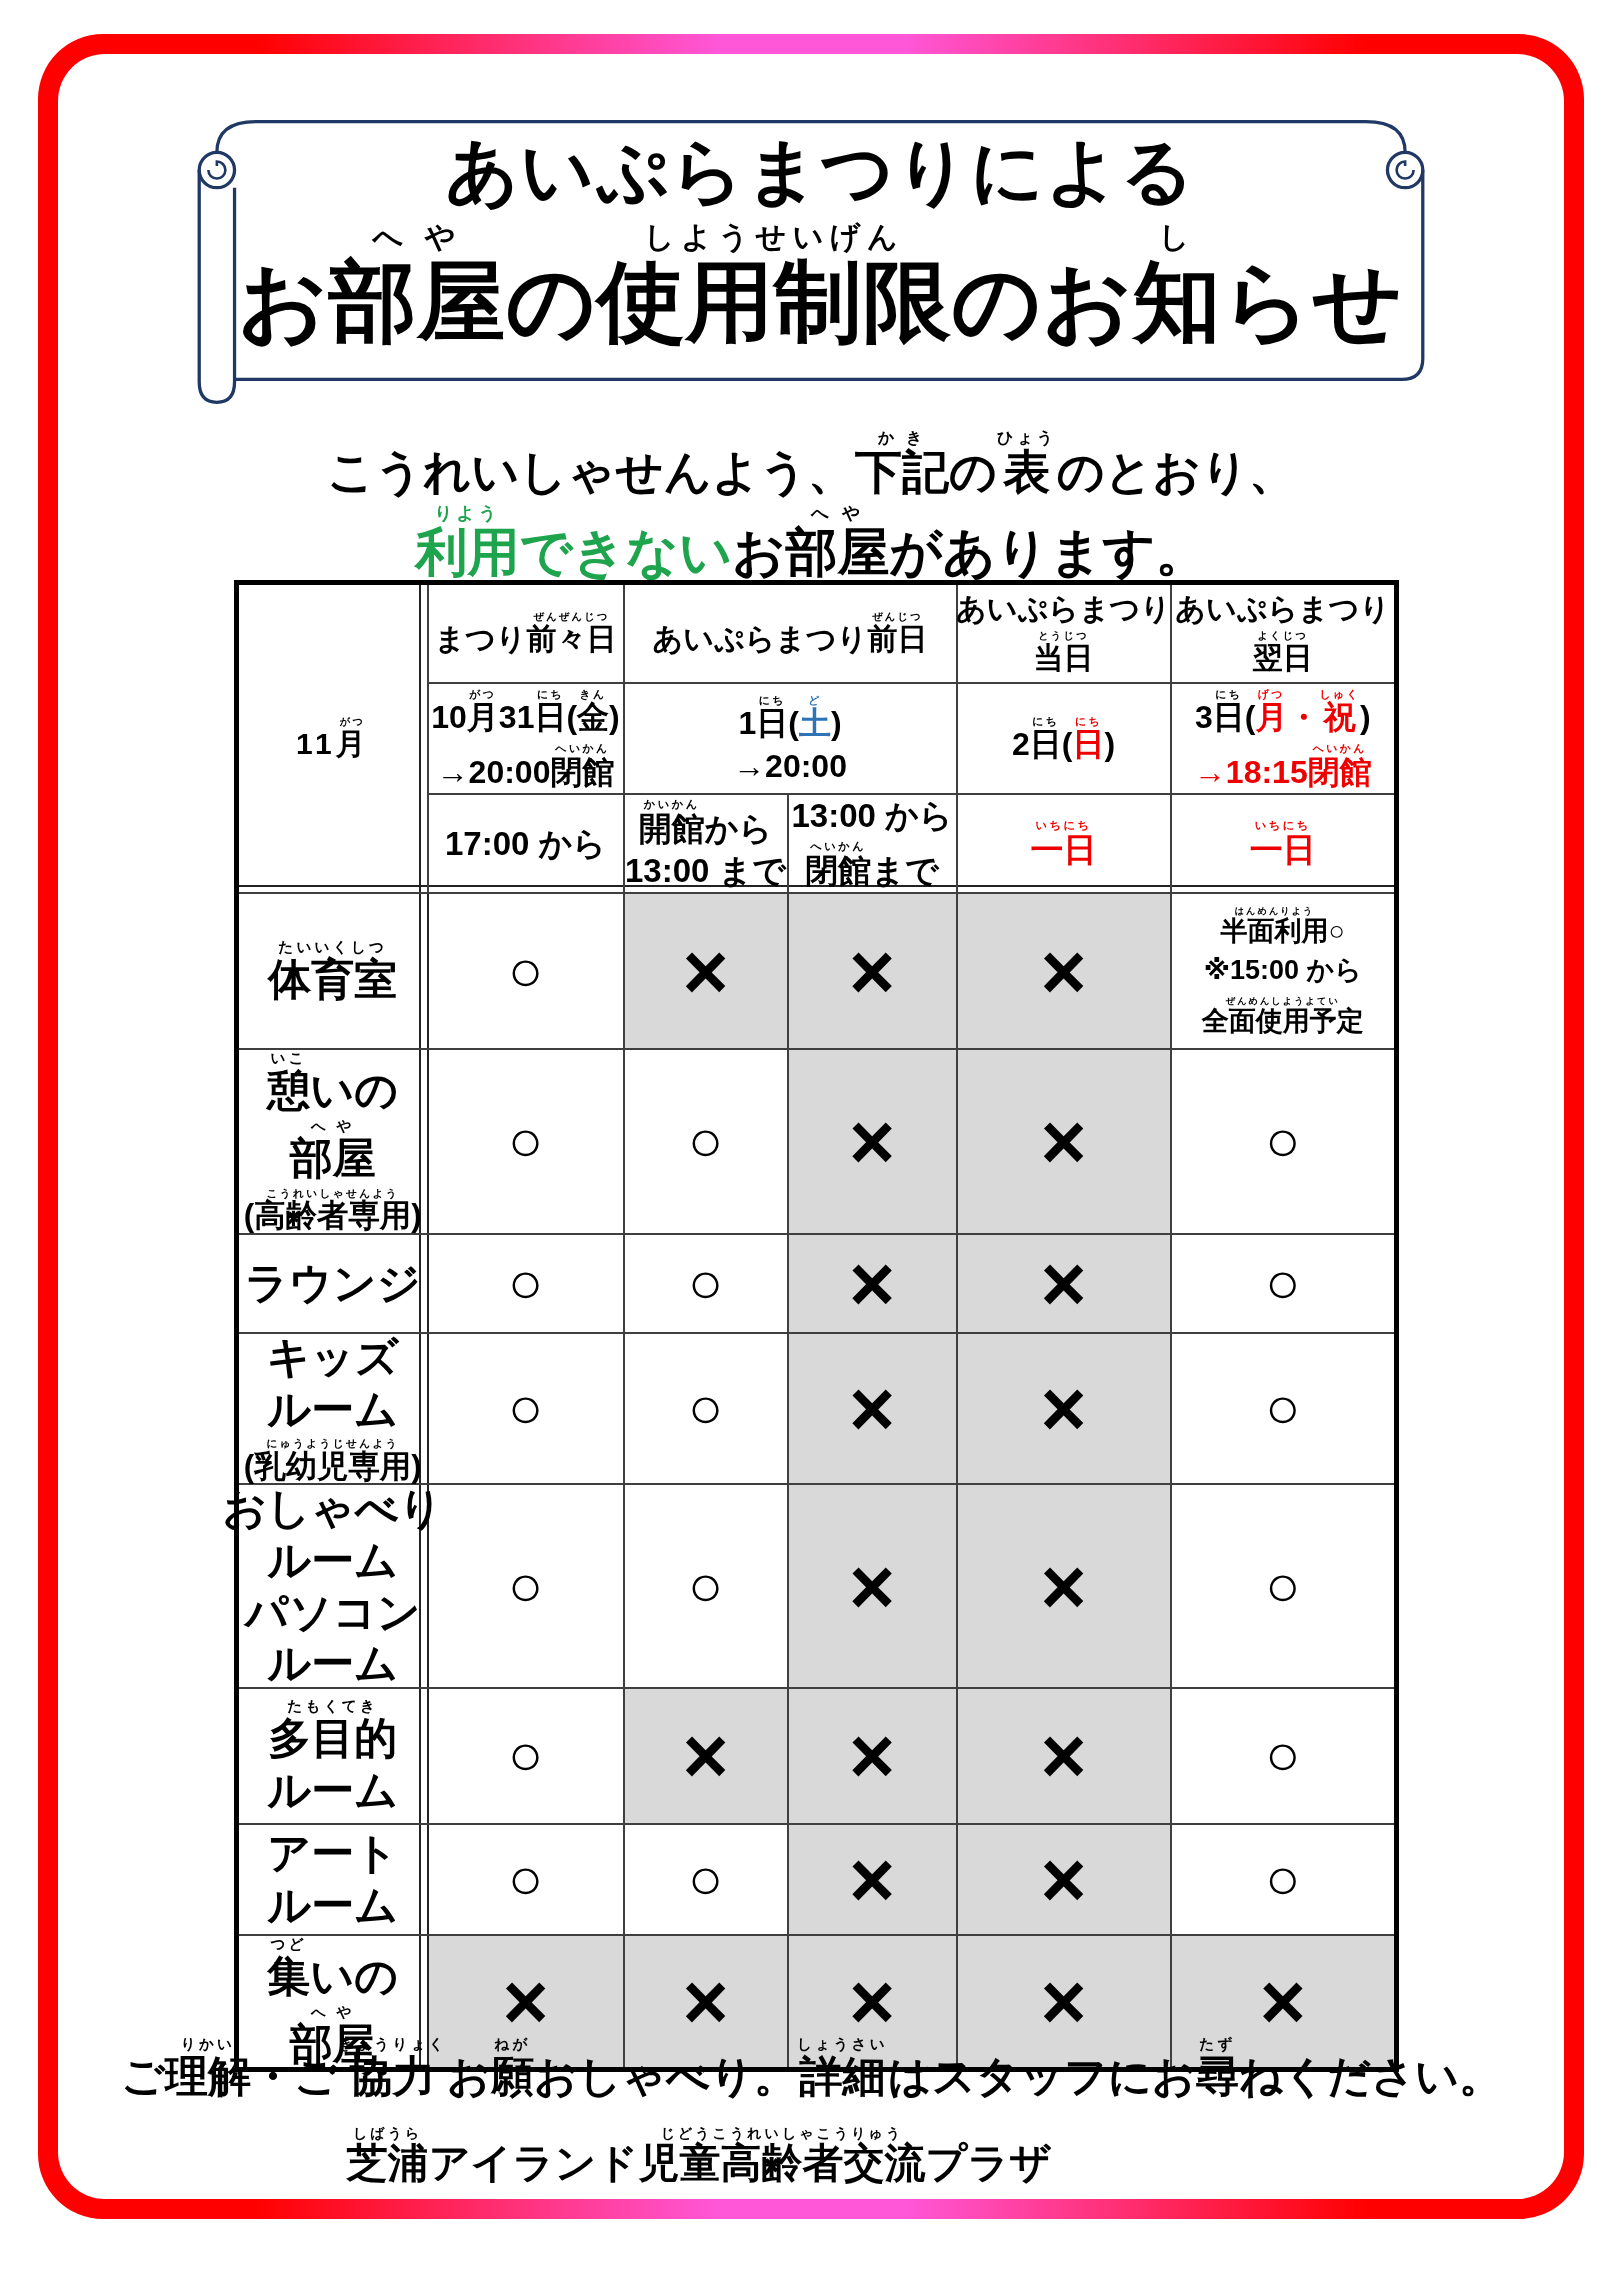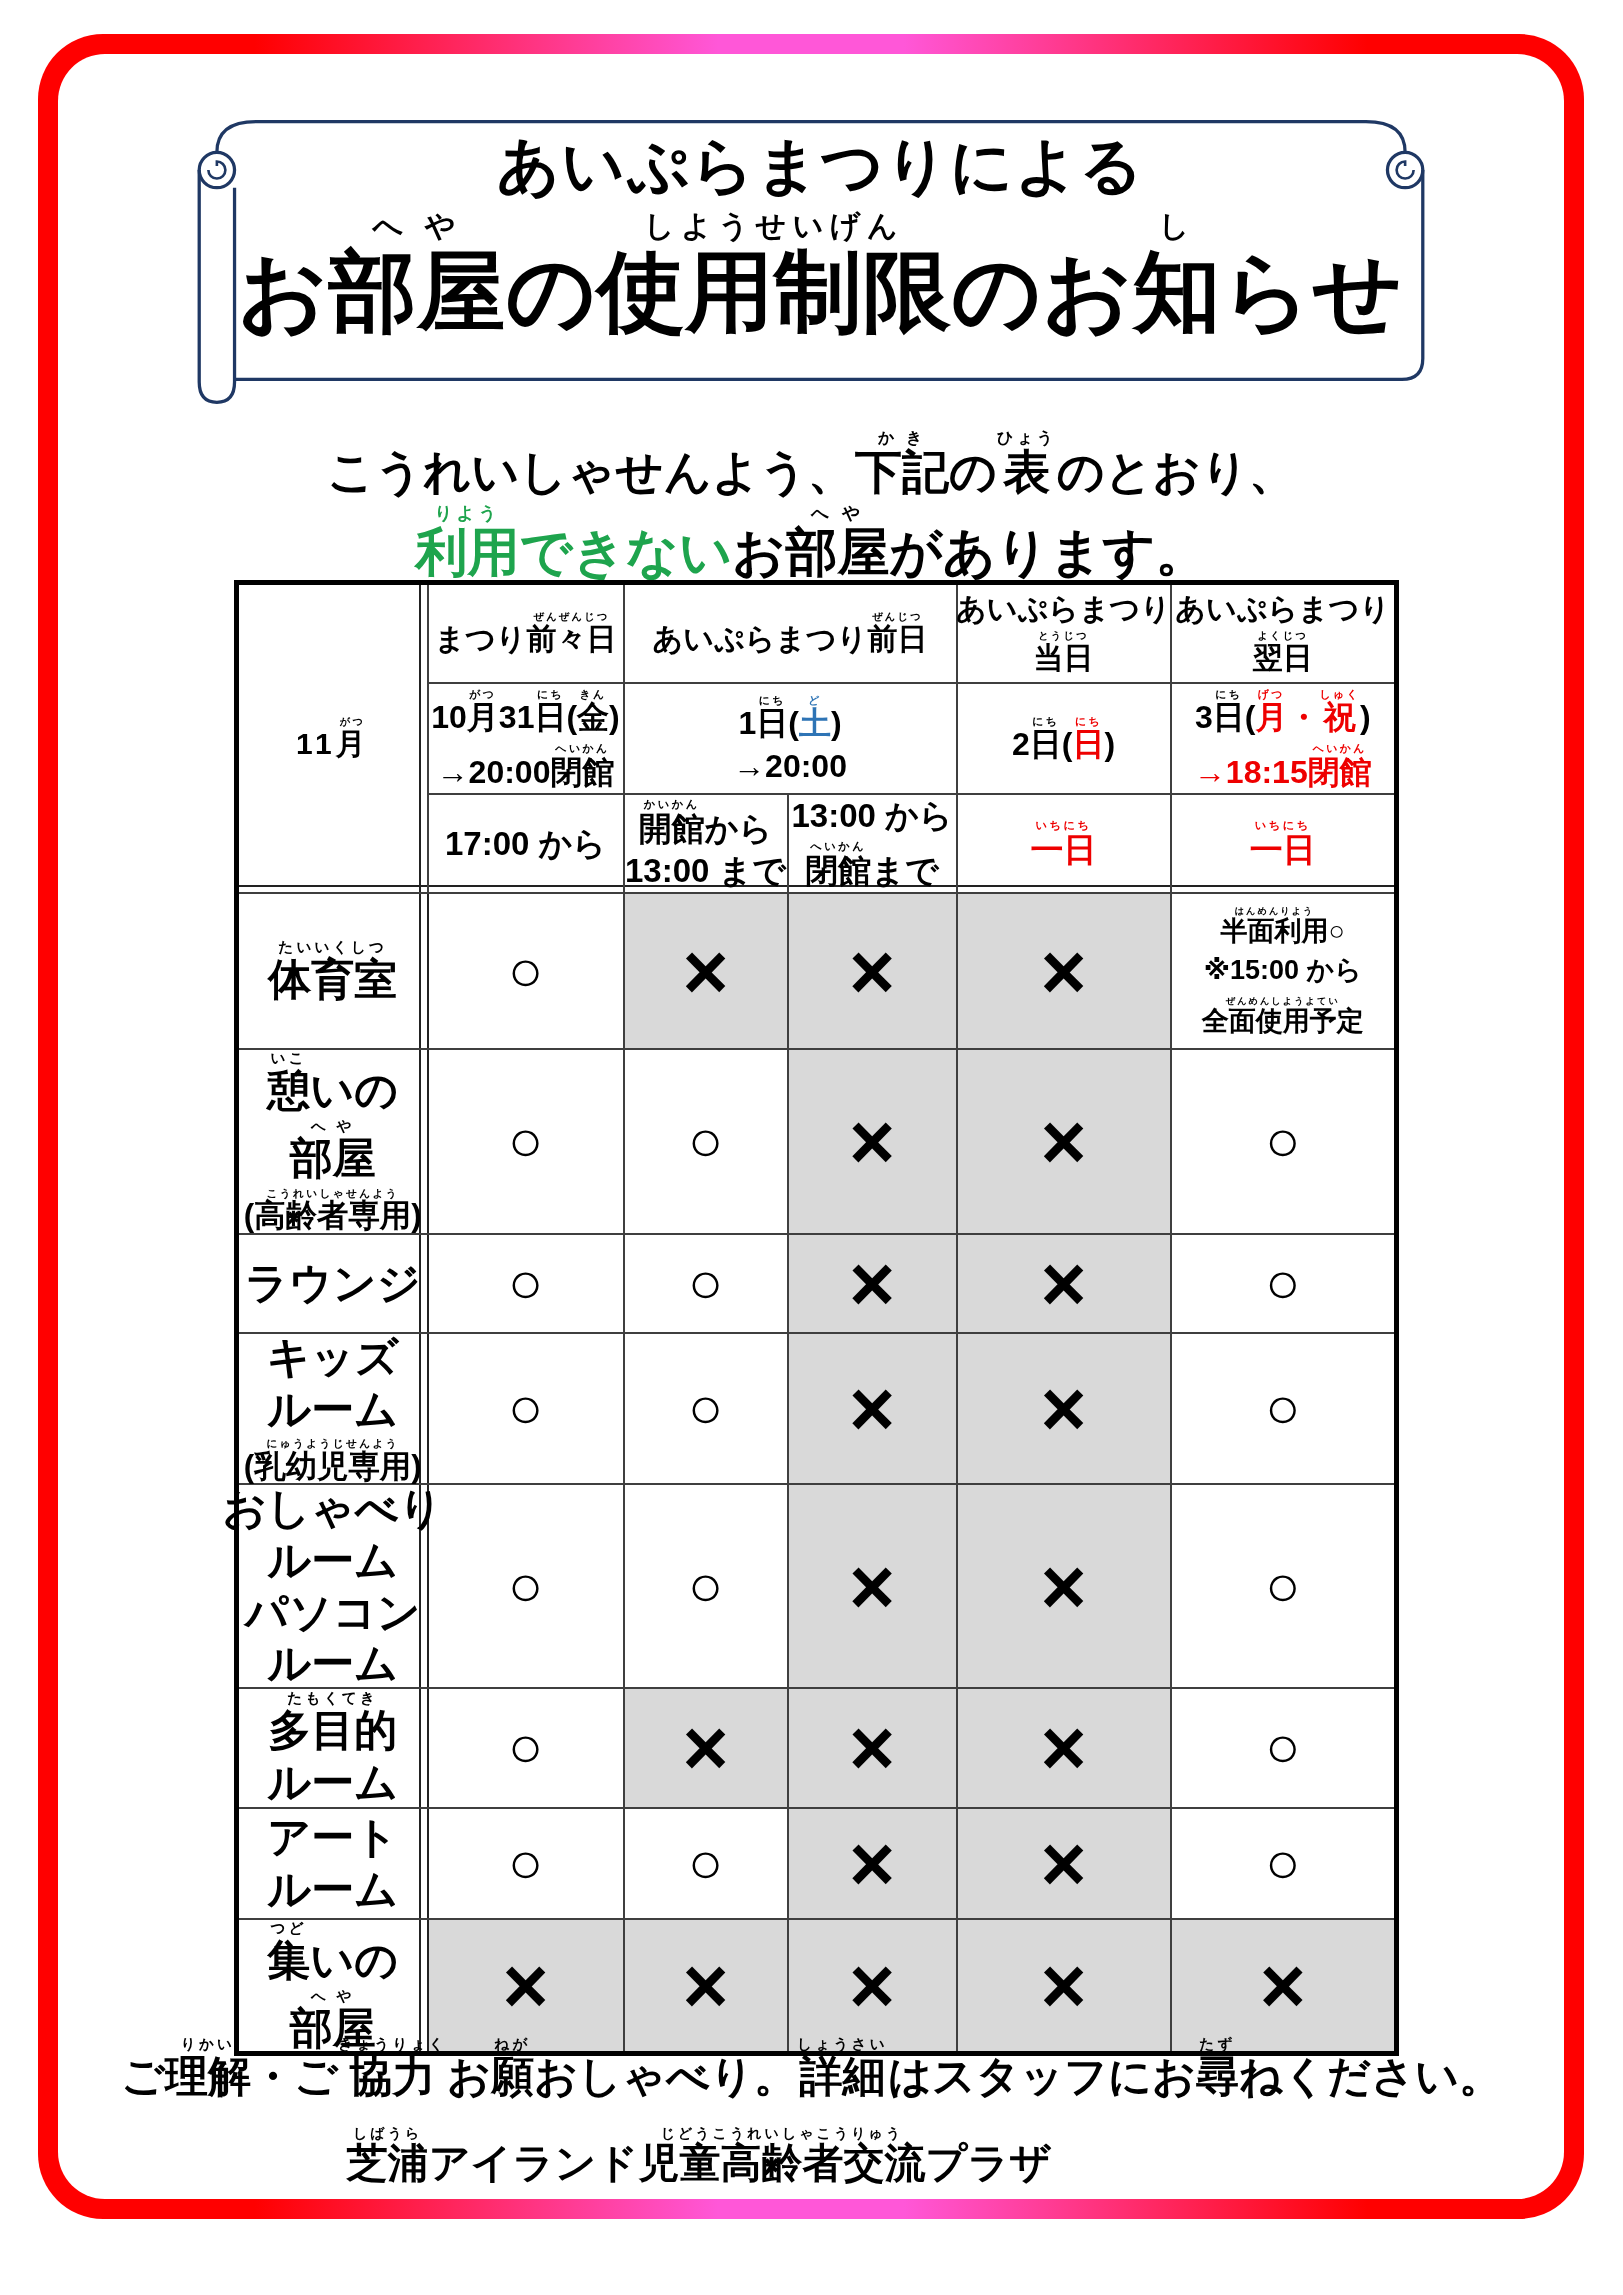--- a/index.html
+++ b/index.html
@@ -20,21 +20,21 @@
   .seg{display:inline-flex;flex-direction:column;align-items:center;}
   .seg .rt{font-size:0.34em;line-height:1.15;letter-spacing:0.22em;white-space:pre;}
   .seg .rt:empty{display:none}
   .seg .rb{line-height:1.08;white-space:pre;}
   .c-red{color:#ee0000}.c-blue{color:#2e74b5}.c-green{color:#1ea44d}
 
   
   .banner{position:absolute;left:175px;top:102px;width:1272px;height:318px;}
   .banner svg{position:absolute;left:0;top:0;}
   .banner-text{position:absolute;left:65px;right:46px;top:31px;display:flex;flex-direction:column;align-items:center;gap:9.2px;}
-  .title-l1{font-size:62px;letter-spacing:1.3px;}
+  .title-l1{font-size:72px;letter-spacing:1.3px;}
   .title-l2{font-size:88px;letter-spacing:0.7px;}
 
   
   .intro{position:absolute;left:0;width:1623px;top:429px;display:flex;flex-direction:column;align-items:center;gap:5.2px;}
   .intro-l1{font-size:47px;}
   .intro-l2{font-size:52px;}
 
   
   table.restriction{
     position:absolute;left:234px;top:580px;width:1159px;
@@ -69,21 +69,21 @@
     background-size:2px 100%;background-position:right 5.2px top;background-repeat:no-repeat;
   }
   .room-cell .line+.line{margin-top:5.2px;}
   .line.small{font-size:0.73em;}
   tbody tr>*{border-top:3.3px solid #222;}
   tbody tr:nth-child(1){height:156px}
   tbody tr:nth-child(2){height:158px}
   tbody tr:nth-child(3){height:99px}
   tbody tr:nth-child(4){height:139px}
   tbody tr:nth-child(5){height:152px}
-  tbody tr:nth-child(6){height:120px}
+  tbody tr:nth-child(6){height:136px}
   tbody tr:nth-child(7){height:111px}
   tbody tr:nth-child(8){height:119px}
   td.gray{background:#d9d9d9;}
   .mk{line-height:1;display:block;}
   .mk-c{font-size:59px;}
   .mk-x{font-size:79px;}
   .note-cell{font-size:27px;}
   .note-cell .line+.line{margin-top:10.5px;justify-content:center;}
 
   

